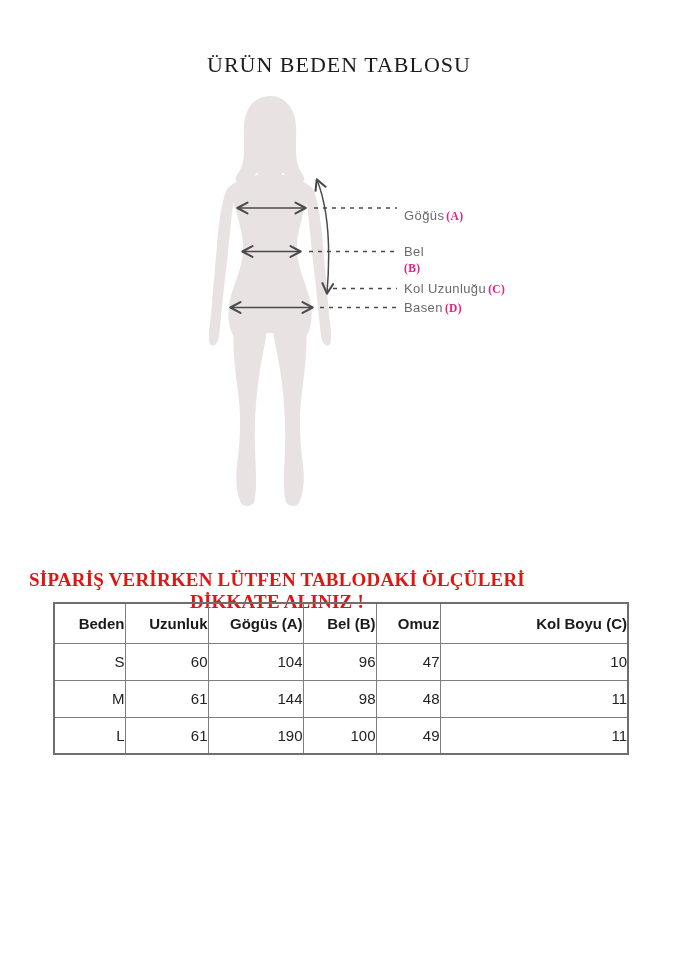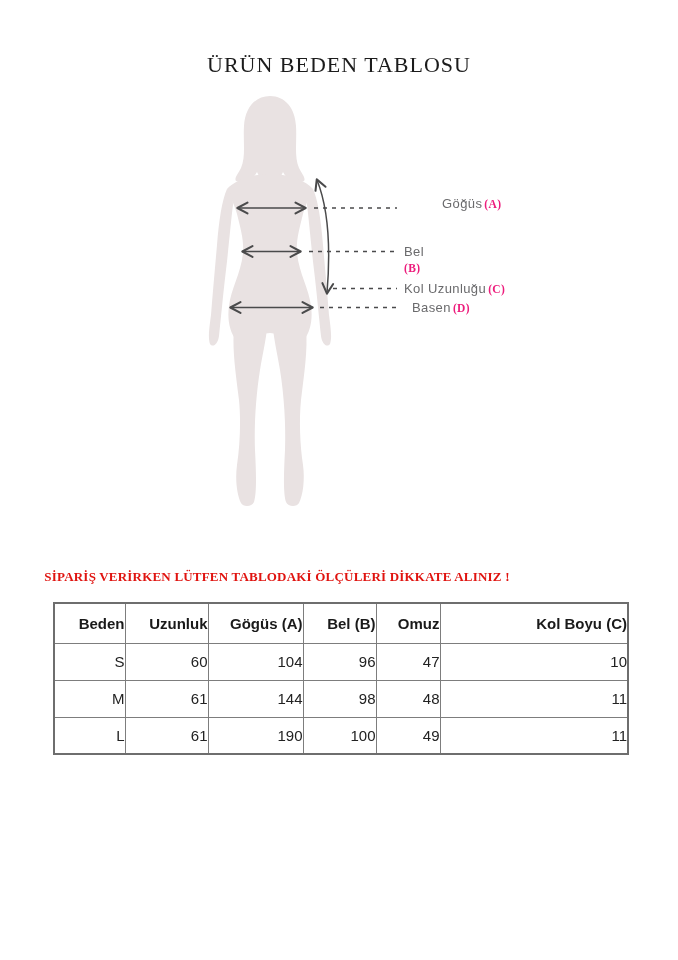--- a/index.html
+++ b/index.html
@@ -44,45 +44,45 @@
     letter-spacing: 0.4px;
     color: #6a6a6c;
     line-height: 15px;
   }
   .fig-label .code {
     font-family: "Liberation Serif", serif;
     font-weight: 700;
     font-size: 11.5px;
     color: #ed1c7c;
   }
-  .lbl-gogus { left: 404px; top: 196px; margin-left: 38px; }
+  .lbl-gogus { left: 404px; top: 208px; }
   .lbl-bel   { left: 404px; top: 244px; flex-direction: column; }
   .lbl-kol   { left: 404px; top: 281px; }
-  .lbl-basen { left: 404px; top: 300px; margin-left: 8px; }
+  .lbl-basen { left: 404px; top: 300px; }
   .notice-heading {
     position: absolute;
     top: 533px;
     left: 0;
     width: 678px;
     text-align: center;
     font-family: "Liberation Serif", serif;
     font-weight: 700;
     font-size: 27px;
     color: #e01410;
     letter-spacing: 0.5px;
   }
   .notice-subheading {
     position: absolute;
     top: 569px;
     left: 0;
     width: 554px;
     text-align: center;
     font-family: "Liberation Serif", serif;
     font-weight: 700;
-    font-size: 13px;
+    font-size: 19px;
     color: #e01410;
     letter-spacing: 0.2px;
   }
   table.size-table {
     position: absolute;
     left: 53px;
     top: 602px;
     width: 574px;
     border-collapse: collapse;
     table-layout: fixed;

